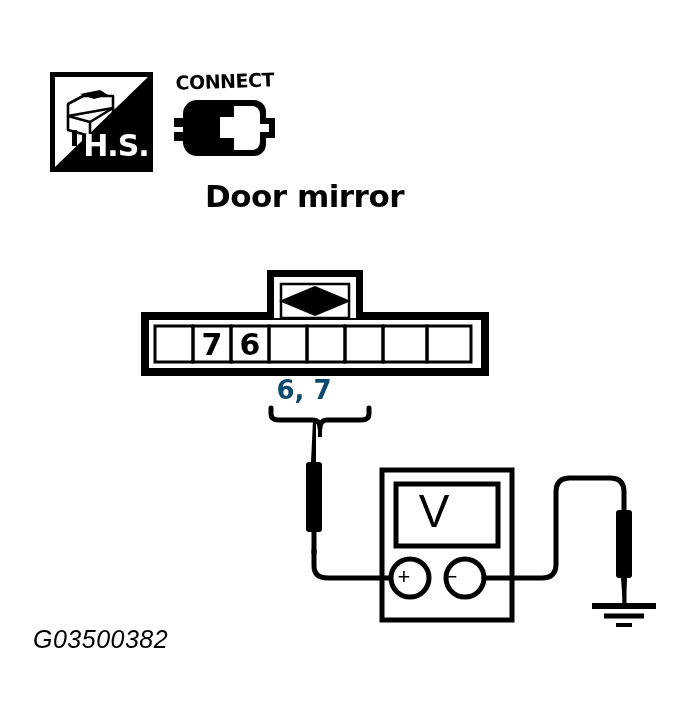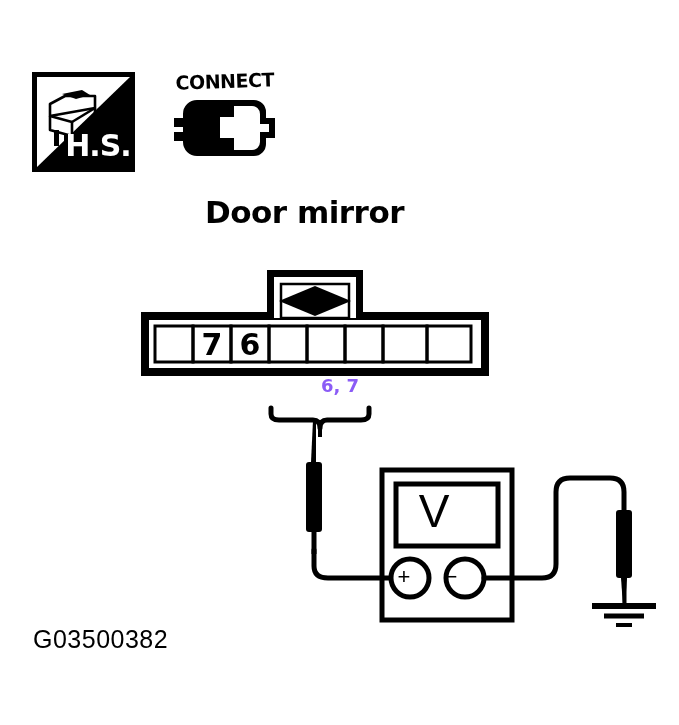--- a/index.html
+++ b/index.html
@@ -24,21 +24,21 @@
   .icon-row {
     position: absolute;
     left: 0;
     top: 0;
     width: 679px;
     height: 195px;
   }
 
   .hs-box {
     position: absolute;
-    left: 32px;
+    left: 50px;
     top: 72px;
     width: 103px;
     height: 100px;
   }
 
   .connect-icon {
     position: absolute;
     left: 172px;
     top: 66px;
     width: 110px;
@@ -50,21 +50,21 @@
     left: 296px;
     top: 66px;
     width: 116px;
     height: 118px;
   }
 
   
   .caption {
     position: absolute;
     left: 205px;
-    top: 192px;
+    top: 176px;
     width: 320px;
     line-height: 40px;
     font-size: 31px;
     font-weight: bold;
     font-family: "DejaVu Sans", sans-serif;
     letter-spacing: -0.5px;
     color: #000;
     white-space: nowrap;
   }
   .caption .line2 { display: block; }
@@ -74,28 +74,28 @@
     position: absolute;
     left: 135px;
     top: 268px;
     width: 360px;
     height: 115px;
   }
 
   
   .pin-label {
     position: absolute;
-    left: 300px;
+    left: 264px;
     top: 375px;
     width: 80px;
     text-align: center;
-    font-size: 18px;
+    font-size: 26px;
     font-weight: bold;
     font-family: "DejaVu Sans", sans-serif;
-    color: #8b5cf6;
+    color: #0c4a6e;
   }
 
   .brace-wrap {
     position: absolute;
     left: 265px;
     top: 404px;
     width: 110px;
     height: 34px;
   }
 
@@ -136,20 +136,21 @@
 
   
   .figure-id {
     position: absolute;
     left: 33px;
     top: 625px;
     font-size: 25px;
     font-family: "Liberation Sans", sans-serif;
     color: #000;
     letter-spacing: 0.5px;
+    font-style: italic;
   }
 
   svg { display: block; overflow: visible; }
 </style>
 </head>
 <body>
 
 <div id="canvas">
 
   <div class="icon-row">

